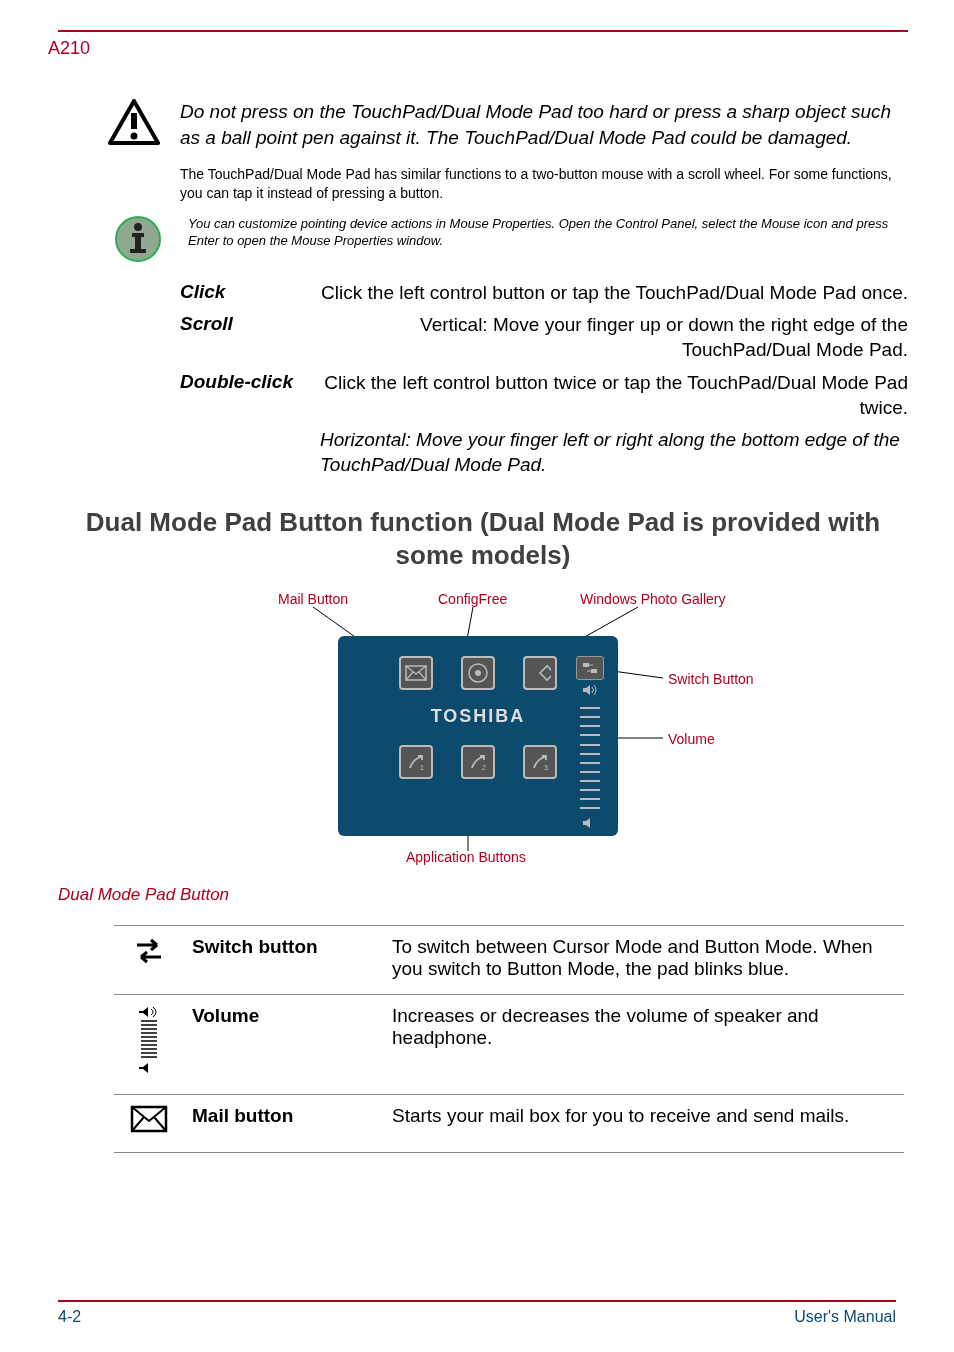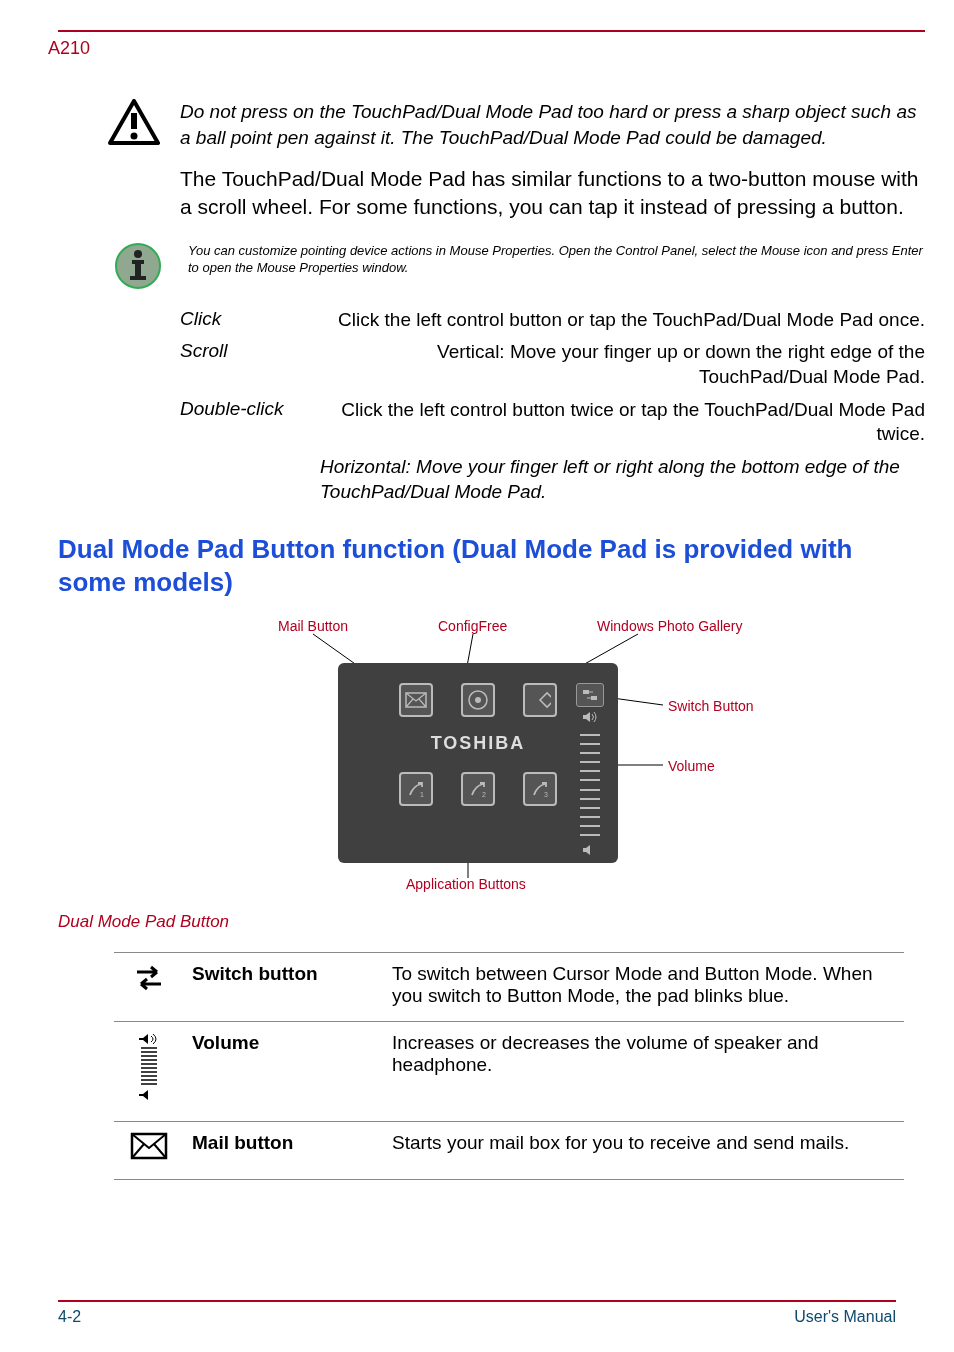--- a/index.html
+++ b/index.html
@@ -1,34 +1,34 @@
 <!DOCTYPE html>
 <html><head>
 <meta charset="utf-8">
 <style>
   * { box-sizing: border-box; margin: 0; padding: 0; }
   html, body { width: 954px; background: #fff; font-family: Arial, Helvetica, sans-serif; }
-  .page { width: 954px; min-height: 1352px; padding: 30px 29px 30px 58px; position: relative; }
+  .page { width: 954px; min-height: 1352px; padding: 30px 46px 30px 58px; position: relative; }
   .header-rule { border-top: 2px solid #b00020; margin-bottom: 6px; }
   .header-label { color: #b00020; font-size: 18px; margin-left: -10px; margin-bottom: 40px; }
   .notice { display: flex; margin-bottom: 14px; }
   .notice-icon { width: 58px; flex: 0 0 58px; }
   .notice-text { flex: 1; font-size: 19px; line-height: 1.35; }
   .italic { font-style: italic; }
-  .body-p { font-size: 21px; line-height: 1.35; margin-left: 122px; margin-bottom: 20px; }
+  .body-p { font-size: 14px; line-height: 1.35; margin-left: 122px; margin-bottom: 12px; }
   .note-text { font-style: italic; font-size: 13px; line-height: 1.35; }
   .actions { margin-left: 122px; font-size: 19px; }
   .actions-row { display: flex; margin-bottom: 8px; }
-  .actions-term { width: 140px; flex: 0 0 140px; font-weight: normal; font-style: italic; }
+  .actions-term { width: 140px; flex: 0 0 140px; font-weight: bold; font-style: italic; }
   .actions-desc { flex: 1; line-height: 1.3; text-align: right; }
   .actions-extra { margin-left: 140px; font-style: italic; line-height: 1.3; margin-top: 6px; }
-  .section-heading { color: #1d4ed8; font-size: 26px; font-weight: bold; line-height: 1.3; margin-top: 28px; margin-bottom: 18px; }
+  .section-heading { color: #404040; font-size: 26px; font-weight: bold; line-height: 1.3; margin-top: 28px; margin-bottom: 18px; text-align: center; }
   .diagram-wrap { position: relative; width: 680px; height: 300px; margin-left: 180px; }
   .diagram-label { position: absolute; color: #b00020; font-size: 14px; white-space: nowrap; }
-  .pad-body { position: absolute; left: 100px; top: 45px; width: 280px; height: 200px; background: #404040; border-radius: 6px; }
+  .pad-body { position: absolute; left: 100px; top: 45px; width: 280px; height: 200px; background: #0c4a6e; border-radius: 6px; }
   .pad-inner-row { display:flex; justify-content:center; gap:28px; padding-top:20px;}
   .pad-btn { width:34px; height:34px; border:2px solid #bbb; border-radius:4px; display:flex; align-items:center; justify-content:center; color:#bbb; background:#555; font-size:18px;}
   .pad-logo { text-align:center; color:#ddd; font-family: Arial; font-weight:bold; letter-spacing:2px; font-size:18px; margin-top:16px;}
   .pad-bottom-row { display:flex; justify-content:center; gap:28px; margin-top:18px;}
   .pad-app-btn { width:34px; height:34px; border:2px solid #bbb; border-radius:4px; background:#555; display:flex; align-items:center; justify-content:center; color:#bbb;}
   .pad-side { position:absolute; right:14px; top:20px; display:flex; flex-direction:column; align-items:center; gap:4px;}
   .pad-side-btn { width:28px; height:24px; border:1px solid #999; border-radius:3px; display:flex; align-items:center; justify-content:center; color:#bbb; background:#555; font-size:13px;}
   .volume-stack { width:20px; height:110px; display:flex; flex-direction:column; justify-content:space-between; padding:4px 0;}
   .vol-bar { height:2px; background:#bbb;}
   svg.leader { position:absolute; left:0; top:0; width:680px; height:260px; pointer-events:none;}
@@ -90,21 +90,21 @@
       <div class="actions-desc">Click the left control button twice or tap the TouchPad/Dual Mode Pad twice.</div>
     </div>
     <div class="actions-extra">Horizontal: Move your finger left or right along the bottom edge of the TouchPad/Dual Mode Pad.</div>
   </div>
 
   <h2 class="section-heading">Dual Mode Pad Button function (Dual Mode Pad is provided with some models)</h2>
 
   <div class="diagram-wrap">
     <div class="diagram-label" style="left:40px; top:0;">Mail Button</div>
     <div class="diagram-label" style="left:200px; top:0;">ConfigFree</div>
-    <div class="diagram-label" style="left:359px; top:0;">Windows Photo Gallery</div>
+    <div class="diagram-label" style="left:342px; top:0;">Windows Photo Gallery</div>
     <div class="diagram-label" style="left:430px; top:80px;">Switch Button</div>
     <div class="diagram-label" style="left:430px; top:140px;">Volume</div>
     <div class="diagram-label" style="left:168px; top:258px;">Application Buttons</div>
 
     <svg class="leader">
       <line x1="75" y1="16" x2="158" y2="75" stroke="#000" stroke-width="1"></line>
       <line x1="235" y1="16" x2="225" y2="70" stroke="#000" stroke-width="1"></line>
       <line x1="400" y1="16" x2="295" y2="75" stroke="#000" stroke-width="1"></line>
       <line x1="425" y1="87" x2="360" y2="78" stroke="#000" stroke-width="1"></line>
       <line x1="425" y1="147" x2="365" y2="147" stroke="#000" stroke-width="1"></line>

